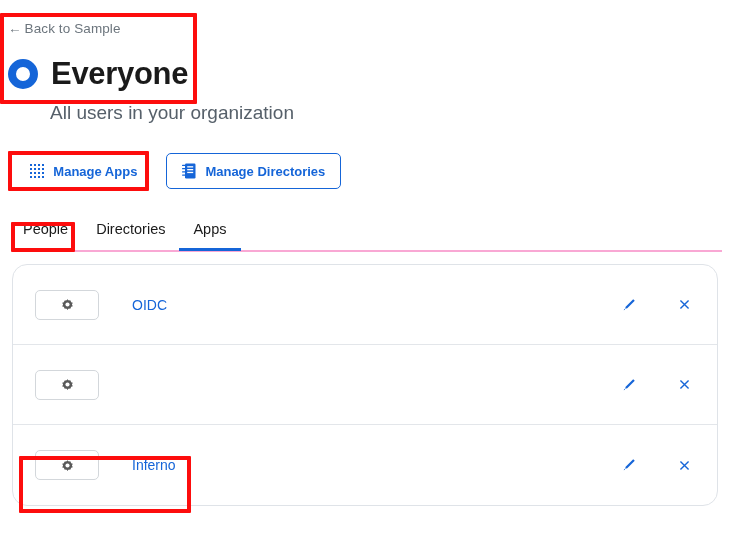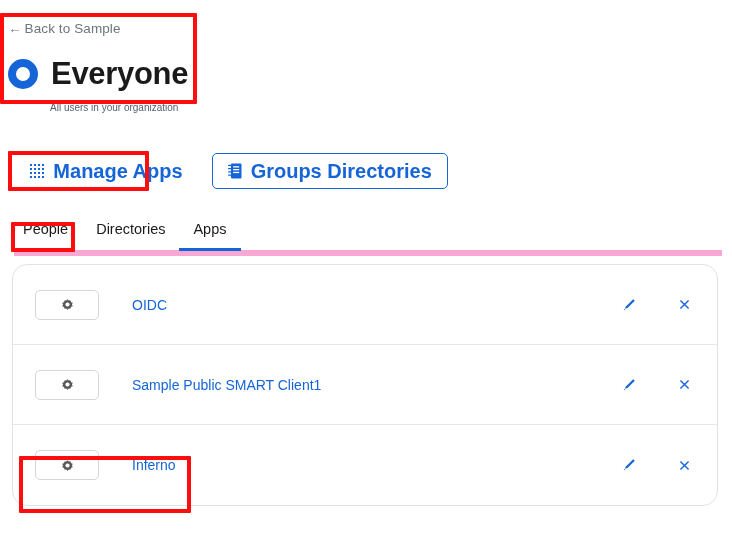--- a/index.html
+++ b/index.html
@@ -61,21 +61,21 @@
     font-weight: bold;
     color: #1a1a1a;
     letter-spacing: -0.3px;
     line-height: 1;
   }
 
   .group-subtitle {
     position: absolute;
     left: 50px;
     top: 103px;
-    font-size: 10px;
+    font-size: 19px;
     color: #56606a;
     line-height: 1;
   }
 
   
   .actions {
     position: absolute;
     left: 14px;
     top: 153px;
     display: flex;
@@ -84,21 +84,21 @@
   .btn {
     display: inline-flex;
     align-items: center;
     gap: 9px;
     height: 36px;
     padding: 0 15px;
     border: 1px solid #1565d8;
     border-radius: 5px;
     background: #ffffff;
     color: #1565d8;
-    font-size: 20px;
+    font-size: 13px;
     font-weight: bold;
     font-family: "Liberation Sans", sans-serif;
     cursor: pointer;
     box-sizing: border-box;
     white-space: nowrap;
   }
   .btn.borderless { border-color: transparent; }
 
   .grid-icon {
     display: grid;
@@ -117,21 +117,21 @@
   .book-icon { flex: 0 0 auto; display:block; }
 
   
   .tabs {
     position: absolute;
     left: 14px;
     top: 222px;
     width: 708px;
     display: flex;
     align-items: flex-end;
-    border-bottom: 6px solid #f9a8d4;
+    border-bottom: 2px solid #f9a8d4;
     box-sizing: border-box;
   }
   .tab {
     padding: 0 14px 11px 14px;
     font-size: 14.5px;
     color: #1a1a1a;
     cursor: pointer;
     background: none;
     border: none;
     border-bottom: 3px solid transparent;
@@ -253,21 +253,21 @@
       <svg class="book-icon" width="14" height="16" viewBox="0 0 14 16">
         <rect x="3" y="0.5" width="10.5" height="15" rx="1.2" fill="#1565d8"></rect>
         <rect x="5.2" y="3.2" width="6" height="1.3" fill="#ffffff"></rect>
         <rect x="5.2" y="6" width="6" height="1.3" fill="#ffffff"></rect>
         <rect x="5.2" y="8.8" width="6" height="1.3" fill="#ffffff"></rect>
         <rect x="0" y="1.8" width="4" height="1.3" rx="0.6" fill="#1565d8"></rect>
         <rect x="0" y="5" width="4" height="1.3" rx="0.6" fill="#1565d8"></rect>
         <rect x="0" y="8.2" width="4" height="1.3" rx="0.6" fill="#1565d8"></rect>
         <rect x="0" y="11.4" width="4" height="1.3" rx="0.6" fill="#1565d8"></rect>
       </svg>
-      <span>Groups Directories</span>
+      <span>Manage Directories</span>
     </button>
   </div>
 
   <div class="tabs">
     <button class="tab">People</button>
     <button class="tab">Directories</button>
     <button class="tab active">Apps</button>
   </div>
 
   <div class="list-card">
@@ -296,21 +296,20 @@
     </div>
 
     <div class="list-row">
       <button class="gear-btn">
         <svg width="15" height="15" viewBox="0 0 16 16">
           <path fill="#5a5a5a" d="M8 0l1 1.9 2.1-.5.5 2.1 2.1.5-1 1.9 1 1.9-2.1.5-.5 2.1-2.1-.5L8 12l-1-1.9-2.1.5-.5-2.1L2.3 8l1-1.9-1-1.9 2.1-.5.5-2.1L7 2.1z" transform="translate(0,2)"></path>
           <circle cx="8" cy="8" r="4.6" fill="#5a5a5a"></circle>
           <circle cx="8" cy="8" r="2.2" fill="#ffffff"></circle>
         </svg>
       </button>
-      <a class="app-name" href="#">Sample Public SMART Client1</a>
       <div class="row-spacer"></div>
       <button class="icon-btn edit">
         <svg width="14" height="14" viewBox="0 0 16 16">
           <path fill="#1565d8" d="M12.8 1.4l1.8 1.8-8.6 8.6-2.4.6.6-2.4z"></path>
           <path fill="#1565d8" d="M2.6 12.4l1 1-1.6.6z"></path>
         </svg>
       </button>
       <button class="icon-btn">
         <svg width="13" height="13" viewBox="0 0 16 16">
           <path stroke="#1565d8" stroke-width="1.7" d="M3 3 L13 13 M13 3 L3 13"></path>

